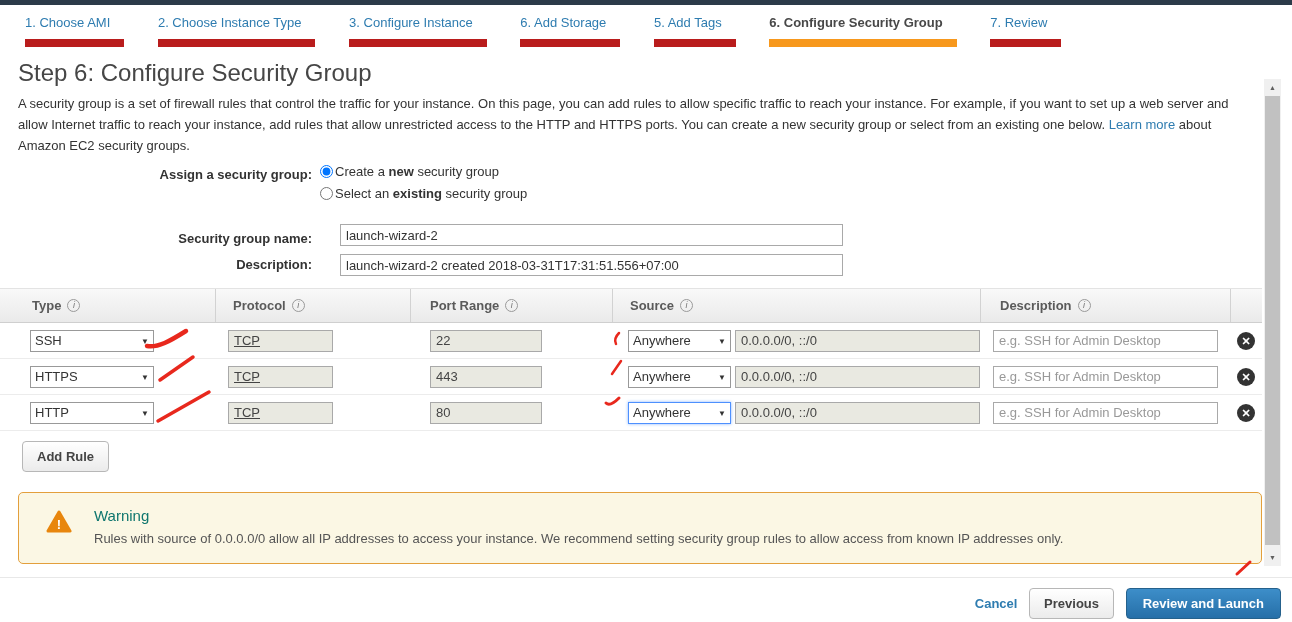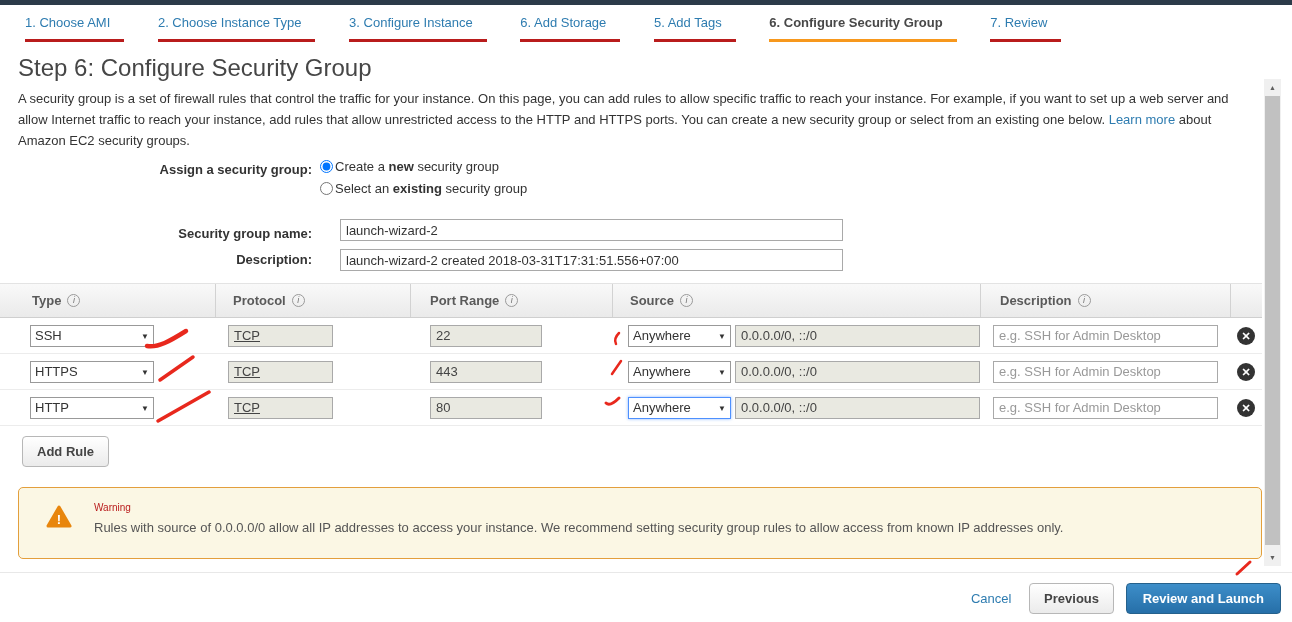--- a/index.html
+++ b/index.html
@@ -15,21 +15,21 @@
   .top-strip { height: 5px; background: #2c3b49; }
 
   
   .tabbar { padding: 10px 0 0 25px; white-space: nowrap; }
   .tab {
     display: inline-block;
     margin-right: 30px;
     padding: 0 14px 9px 0;
     color: #2e7cb0;
     cursor: pointer;
-    border-bottom: 3px solid #b91c1c;
+    border-bottom: 8px solid #b91c1c;
   }
   .tab.active {
     color: #484848;
     font-weight: bold;
     border-bottom-color: #f7981d;
   }
 
   
   .page-heading {
     margin: 12px 0 0 18px;
@@ -200,27 +200,27 @@
     width: 1244px;
     height: 72px;
     background: #fbf7e4;
     border: 1px solid #e39f3c;
     border-radius: 5px;
     padding: 14px 20px 0 27px;
     display: flex;
   }
   .warn-icon { flex: none; margin-top: 3px; }
   .warn-body { margin-left: 22px; }
-  .warn-title { color: #b91c1c; font-size: 10px; }
+  .warn-title { color: #0f766e; font-size: 15px; }
   .warn-text { margin-top: 7px; color: #555; }
 
   
   .footer-divider { margin-top: 13px; border-top: 1px solid #e8e8e8; }
   .footer { padding: 10px 11px 0 0; text-align: right; }
-  .cancel-link { font-weight: normal; margin-right: 14px; vertical-align: middle; }
+  .cancel-link { font-weight: bold; margin-right: 8px; vertical-align: middle; }
   .prev-btn { margin-right: 8px; vertical-align: middle; }
   .review-btn { vertical-align: middle; }
 
   
   .scrollbar {
     position: absolute;
     top: 79px; right: 11px;
     width: 17px; height: 487px;
     background: #f0f0f0;
   }

